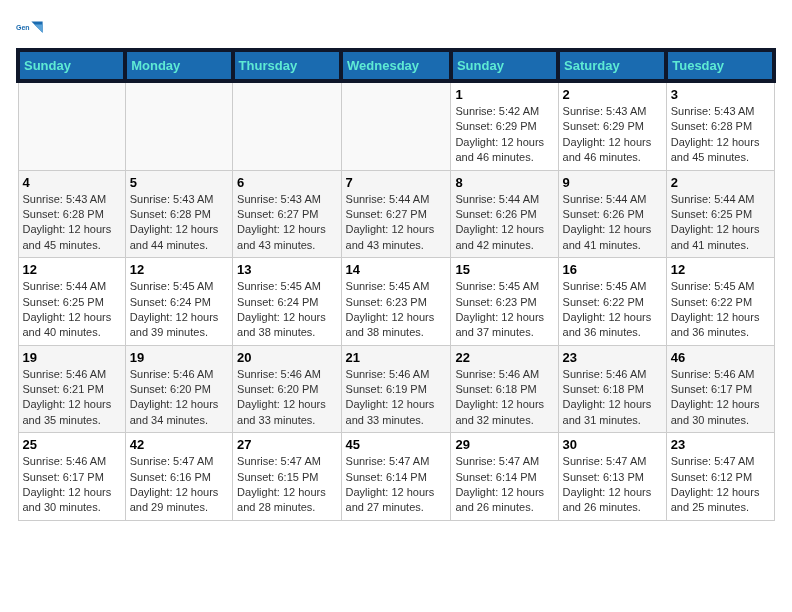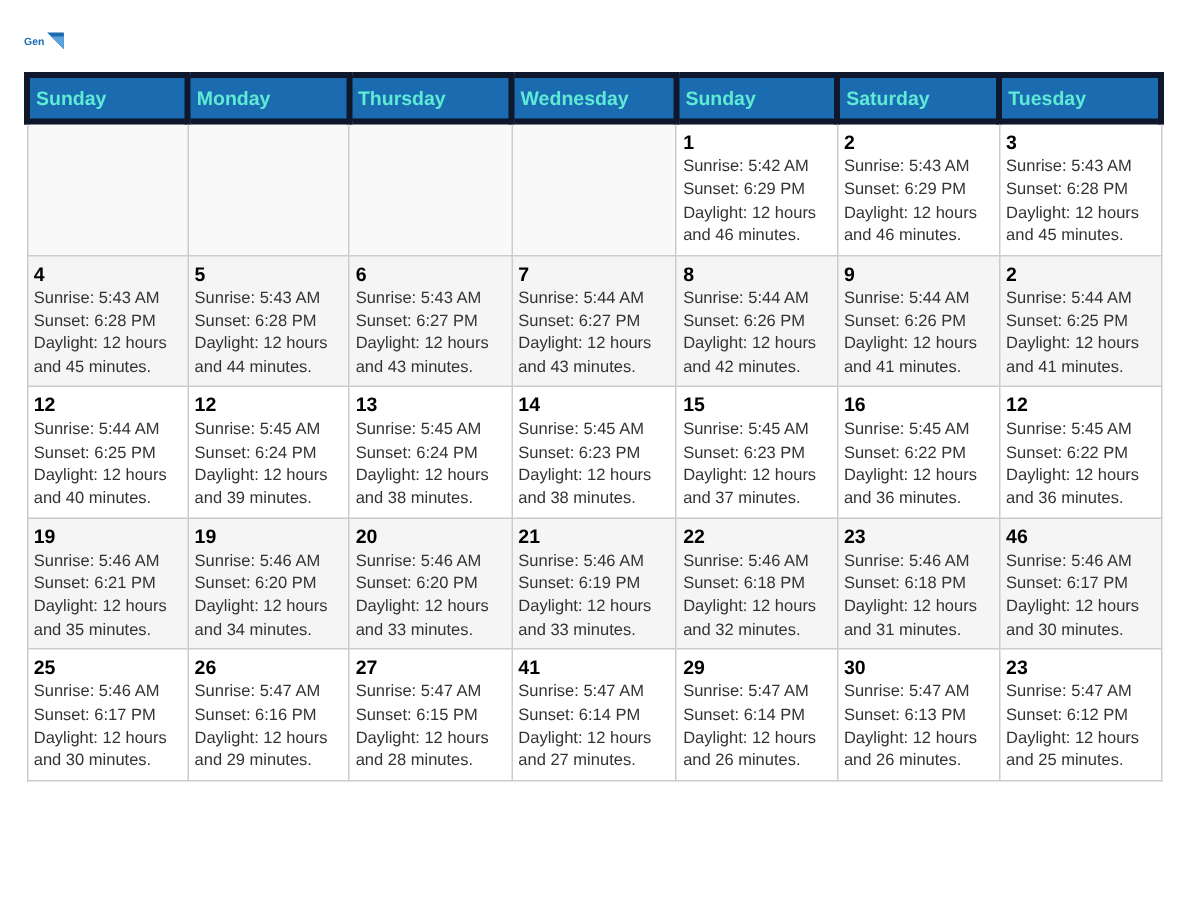--- a/index.html
+++ b/index.html
@@ -279,33 +279,33 @@
         </td>
       </tr>
       <tr>
         <td>
           <span class="day-number">25</span>
           <div class="day-info" style="white-space: pre-line;">Sunrise: 5:46 AM
 Sunset: 6:17 PM
 Daylight: 12 hours and 30 minutes.</div>
         </td>
         <td>
-          <span class="day-number">26</span>
+          <span class="day-number">42</span>
           <div class="day-info" style="white-space: pre-line;">Sunrise: 5:47 AM
 Sunset: 6:16 PM
 Daylight: 12 hours and 29 minutes.</div>
         </td>
         <td>
           <span class="day-number">27</span>
           <div class="day-info" style="white-space: pre-line;">Sunrise: 5:47 AM
 Sunset: 6:15 PM
 Daylight: 12 hours and 28 minutes.</div>
         </td>
         <td>
-          <span class="day-number">41</span>
+          <span class="day-number">45</span>
           <div class="day-info" style="white-space: pre-line;">Sunrise: 5:47 AM
 Sunset: 6:14 PM
 Daylight: 12 hours and 27 minutes.</div>
         </td>
         <td>
           <span class="day-number">29</span>
           <div class="day-info" style="white-space: pre-line;">Sunrise: 5:47 AM
 Sunset: 6:14 PM
 Daylight: 12 hours and 26 minutes.</div>
         </td>

